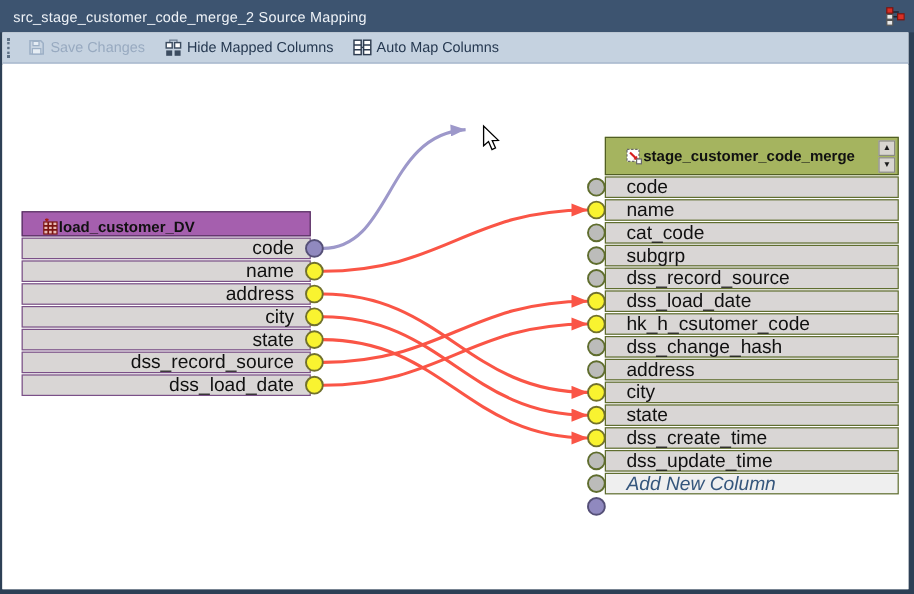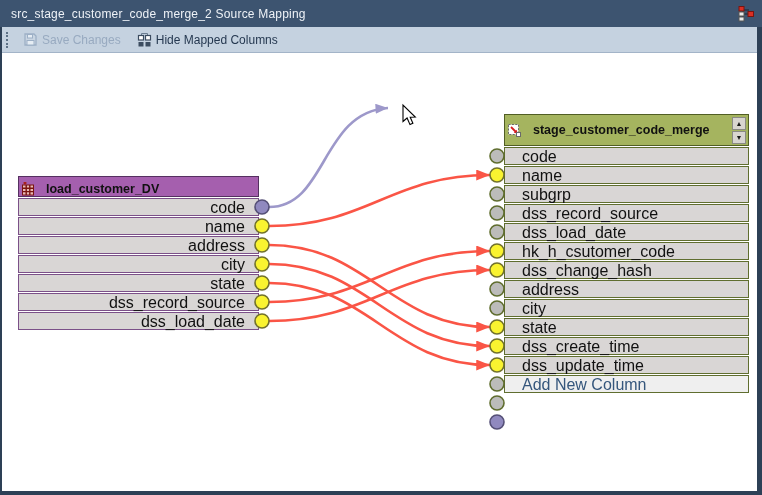--- a/index.html
+++ b/index.html
@@ -22,42 +22,42 @@
     position:absolute; left:2px; top:27px; width:755px; height:464px;
     background:#ffffff;
   }
   .toolbar {
     position:absolute; left:0; top:0; width:755px; height:26px;
     background:#c5d2e0; border-bottom:1px solid #a3b4c8;
     display:flex; align-items:center; gap:6px; padding:0 6px 0 4px;
     font-size:12px; color:#253850;
   }
   .grip { width:4px; height:16px; border-left:2px dotted #5d7186; margin-right:2px; }
-  .tbtn { display:flex; align-items:center; gap:4px; padding:2px 5px; background:transparent; border:0; font:inherit; color:inherit; cursor:default; white-space:nowrap; }
+  .tbtn { display:flex; align-items:flex-start; gap:4px; padding:2px 5px; background:transparent; border:0; font:inherit; color:inherit; cursor:default; white-space:nowrap; }
   .tbtn.disabled { color:#98aac0; }
   .tbtn svg { display:block; }
 
   .canvas { position:absolute; left:0; top:27px; width:755px; height:437px; background:#ffffff; }
 
   .table-box { position:absolute; }
   .thead {
-    display:flex; align-items:center; gap:11px; padding-left:2px;
+    display:flex; align-items:center; gap:0; padding-left:16px;
     font-size:12.5px; font-weight:bold; color:#111;
   }
   .thead svg { flex:0 0 auto; }
   .left-box .thead  { width:241px; height:21px; background:#a55fae; border:1px solid #553060;align-items:flex-end; }
   .right-box .thead { width:245px; height:32px; background:#a5b45f; border:1px solid #515e24; position:relative; padding-right:20px; }
   .rows { margin-top:1px; }
   .rowitem {
     height:18px; margin-bottom:1px; background:#d9d6d5;
     font-size:16px; color:#111; line-height:17px;
   }
   .left-box .rowitem  { width:241px; border:1px solid #7b5088; text-align:right; padding-right:13px; }
   .right-box .rowitem { width:245px; border:1px solid #606e2f; text-align:left; padding-left:17px; }
-  .right-box .rowitem.action { background:#efefef; color:#35567c; }
+  .right-box .rowitem.action { background:#efefef; color:#35567c;font-style:italic; }
 
   .spinners { position:absolute; right:2px; top:2px; display:flex; flex-direction:column; gap:1px; }
   .spin-btn {
     width:14px; height:13px; background:#d8d5d0; border:1px solid #8a8a84;
     font-size:7px; line-height:11px; text-align:center; color:#1a1a1a; font-weight:normal;
   }
 
   .overlay { position:absolute; left:0; top:0; width:755px; height:437px; pointer-events:none; }
 </style>
 </head>
@@ -95,20 +95,29 @@
         <svg width="15" height="15" viewBox="0 0 15 15">
           <path d="M4.5 4 V1.5 H10.5 V4" stroke="#6b7c90" fill="none"></path>
           <rect x="1.5" y="3.5" width="5" height="4.5" fill="#ffffff" stroke="#3c4c60" stroke-width="1.2"></rect>
           <rect x="8.5" y="3.5" width="5" height="4.5" fill="#ffffff" stroke="#3c4c60" stroke-width="1.2"></rect>
           <rect x="1.5" y="10" width="5" height="4.5" fill="#3c4c60"></rect>
           <rect x="8.5" y="10" width="5" height="4.5" fill="#3c4c60"></rect>
         </svg>
         <span>Hide Mapped Columns</span>
       </button>
 
+      <button class="tbtn">
+        <svg width="16" height="15" viewBox="0 0 16 15">
+          <rect x="1" y="1.5" width="6" height="12" fill="#ffffff" stroke="#2e3c50" stroke-width="1.2"></rect>
+          <rect x="9" y="1.5" width="6" height="12" fill="#ffffff" stroke="#2e3c50" stroke-width="1.2"></rect>
+          <path d="M1 5.5 H7 M1 9.5 H7 M9 5.5 H15 M9 9.5 H15" stroke="#2e3c50" stroke-width="1.2"></path>
+          <path d="M7 7.5 H9" stroke="#2e3c50" stroke-width="1.2"></path>
+        </svg>
+        <span>Auto Map Columns</span>
+      </button>
     </div>
 
     <div class="canvas">
 
       <div class="table-box left-box" style="left:16px; top:122px;">
         <div class="thead">
           <svg width="14" height="14" viewBox="0 0 14 14">
             <rect x="1.5" y="3" width="11" height="10" fill="#e9b9b4" stroke="#7a1410"></rect>
             <path d="M1.5 6.3 H12.5 M1.5 9.6 H12.5 M5.2 3 V13 M8.8 3 V13" stroke="#7a1410" stroke-width="1.4"></path>
             <path d="M2.5 1 H5.5 M4 -0.5 V2.5" stroke="#a81d12" stroke-width="1.4"></path>
@@ -136,20 +145,21 @@
           </svg>
           <span>stage_customer_code_merge</span>
           <div class="spinners">
             <div class="spin-btn">▲</div>
             <div class="spin-btn">▼</div>
           </div>
         </div>
         <div class="rows" id="right-rows">
             <div class="rowitem">code</div>
             <div class="rowitem">name</div>
+            <div class="rowitem">cat_code</div>
             <div class="rowitem">subgrp</div>
             <div class="rowitem">dss_record_source</div>
             <div class="rowitem">dss_load_date</div>
             <div class="rowitem">hk_h_csutomer_code</div>
             <div class="rowitem">dss_change_hash</div>
             <div class="rowitem">address</div>
             <div class="rowitem">city</div>
             <div class="rowitem">state</div>
             <div class="rowitem">dss_create_time</div>
             <div class="rowitem">dss_update_time</div>

